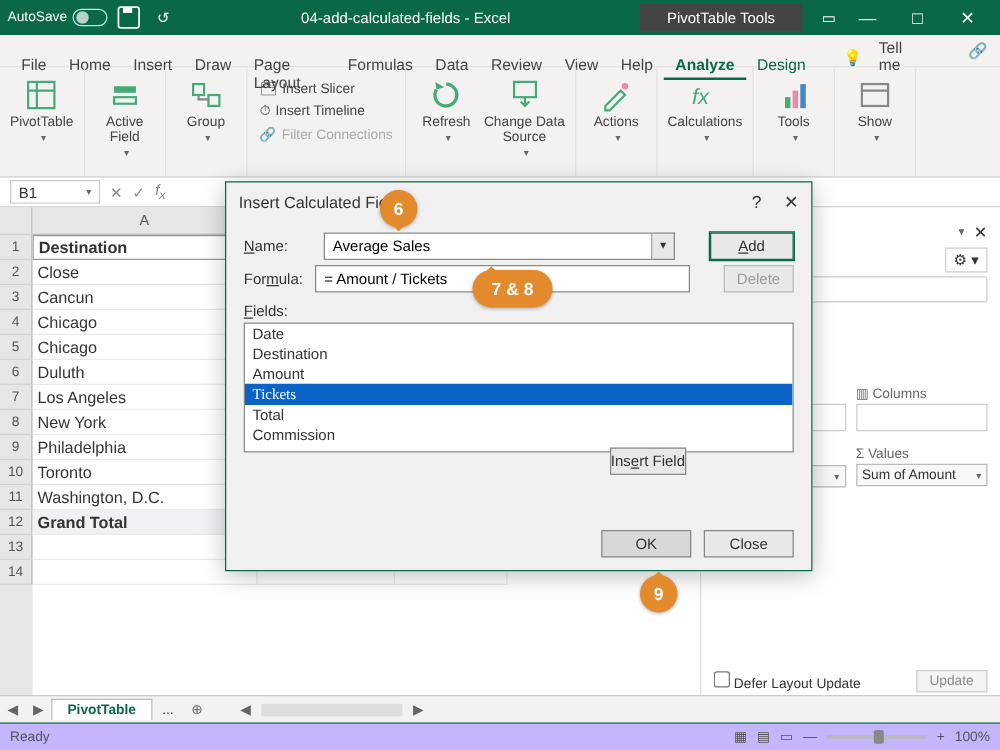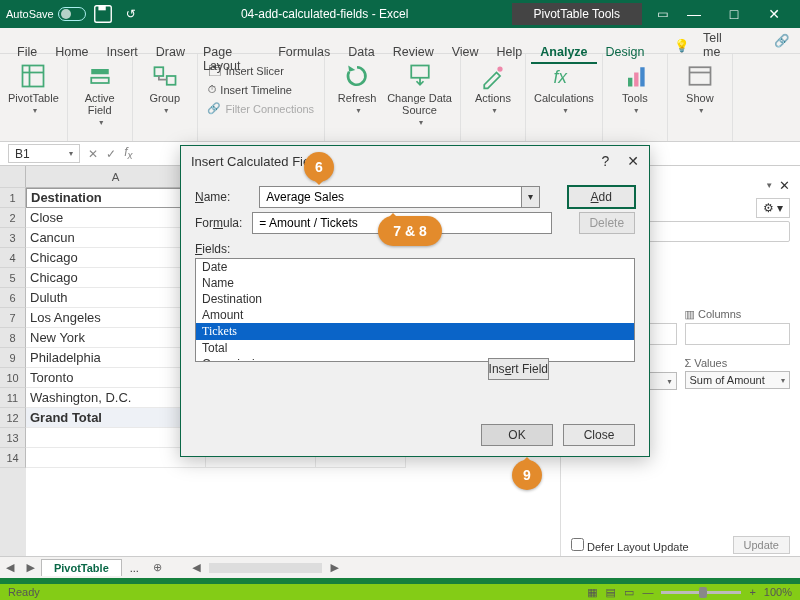--- a/index.html
+++ b/index.html
@@ -46,21 +46,21 @@
   .tp-areas{ margin-top:10px; font-size:11px;}
   .tp-areas .lbl{color:#666; margin:6px 0 2px;}
   .tp-box{border:1px solid #ccc; height:22px; background:#fff;}
   .tp-chip{border:1px solid #bbb; padding:2px 4px; font-size:11px; display:flex; justify-content:space-between; align-items:center; background:#f8f8f8;}
   .tp-foot{position:absolute; bottom:6px; left:10px; right:10px; display:flex; justify-content:space-between; align-items:center; font-size:11px;}
   .tp-foot button{border:1px solid #ccc; background:#f4f4f4; color:#888; padding:2px 10px; font-size:11px;}
   .sheet-tabs{position:absolute; bottom:22px; left:0; right:0; height:22px; background:#f3f2f1; display:flex; align-items:center; font-size:11px; border-top:1px solid #ccc;}
   .sheet-tabs .nav{padding:0 6px;color:#666;}
   .sheet-tabs .tab{border:1px solid #bbb; border-bottom:none; padding:2px 12px; background:#fff; color:#0a6847; font-weight:600;}
   .sheet-tabs .dots{padding:0 8px;}
-  .statusbar{position:absolute; bottom:0; left:0; right:0; height:22px; background:#84cc16; border-top:6px solid #15803d; display:flex; align-items:center; justify-content:space-between; padding:0 8px; font-size:11px; color:#555;}
+  .statusbar{position:absolute; bottom:0; left:0; right:0; height:22px; background:#c4b5fd; border-top:1px solid #15803d; display:flex; align-items:center; justify-content:space-between; padding:0 8px; font-size:11px; color:#555;}
   .statusbar .zoomgrp{display:flex;align-items:center;gap:8px;}
   .slider{width:80px;height:3px;background:#bbb;position:relative;}
   .slider::after{content:"";position:absolute;left:38px;top:-4px;width:8px;height:11px;background:#888;border-radius:2px;}
   
   .dialog{position:absolute; left:180px; top:145px; width:470px; height:312px; background:#f0f0f0; border:1px solid #0a6847; box-shadow:0 4px 18px rgba(0,0,0,.25);}
   .dlg-title{height:30px; display:flex; align-items:center; justify-content:space-between; padding:0 10px; font-size:13px;}
   .dlg-title .r{display:flex;gap:18px;font-size:14px;}
   .dlg-body{padding:6px 14px 10px;}
   .dlg-row{display:flex; align-items:center; gap:10px; margin:4px 0;}
   .dlg-row label{width:58px; font-size:12px;}
@@ -448,21 +448,20 @@
     <div class="dlg-row">
       <label>For<u>m</u>ula:</label>
       <input class="dlg-input" style="width: 300px; flex: 0 0 auto;" value="= Amount / Tickets">
       <div style="width:8px"></div>
       <div class="dlg-btn dis">Delete</div>
     </div>
     <div class="dlg-fields">
       <label><u>F</u>ields:</label>
       <div class="dlg-list" id="dlglist">
           <div>Date</div>
-          <div>Name</div>
           <div>Destination</div>
           <div>Amount</div>
           <div class="sel">Tickets</div>
           <div>Total</div>
           <div>Commission</div>
         </div>
       <div class="dlg-insert"><span class="dlg-btn" style="width:90px">Ins<u>e</u>rt Field</span></div>
     </div>
   </div>
   <div class="dlg-foot">

